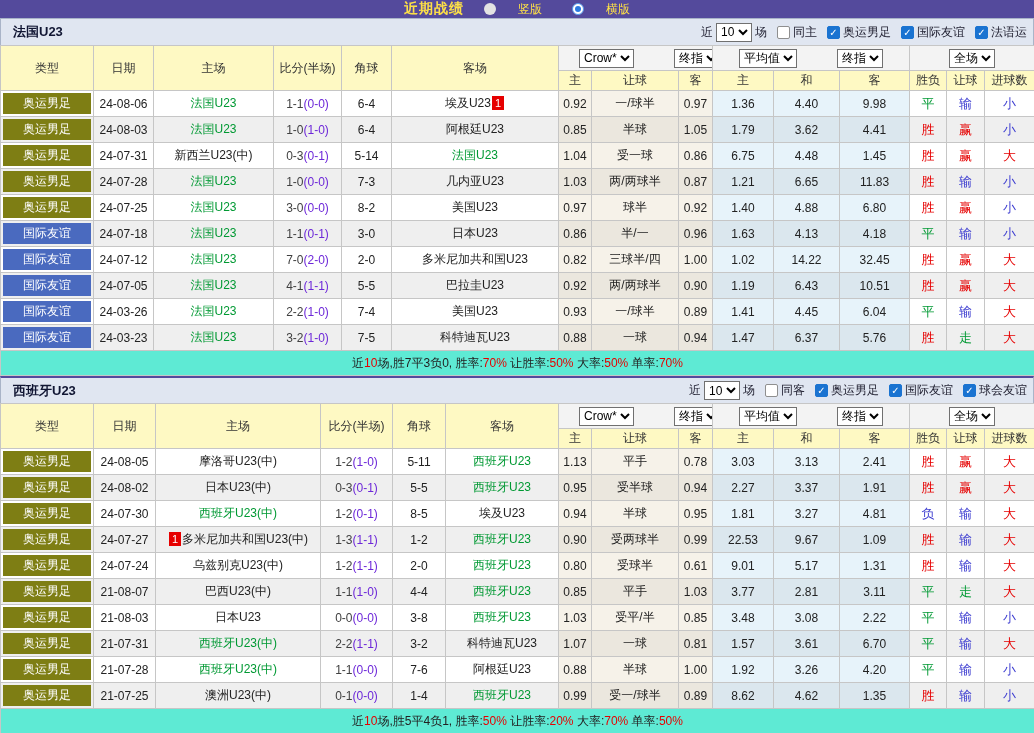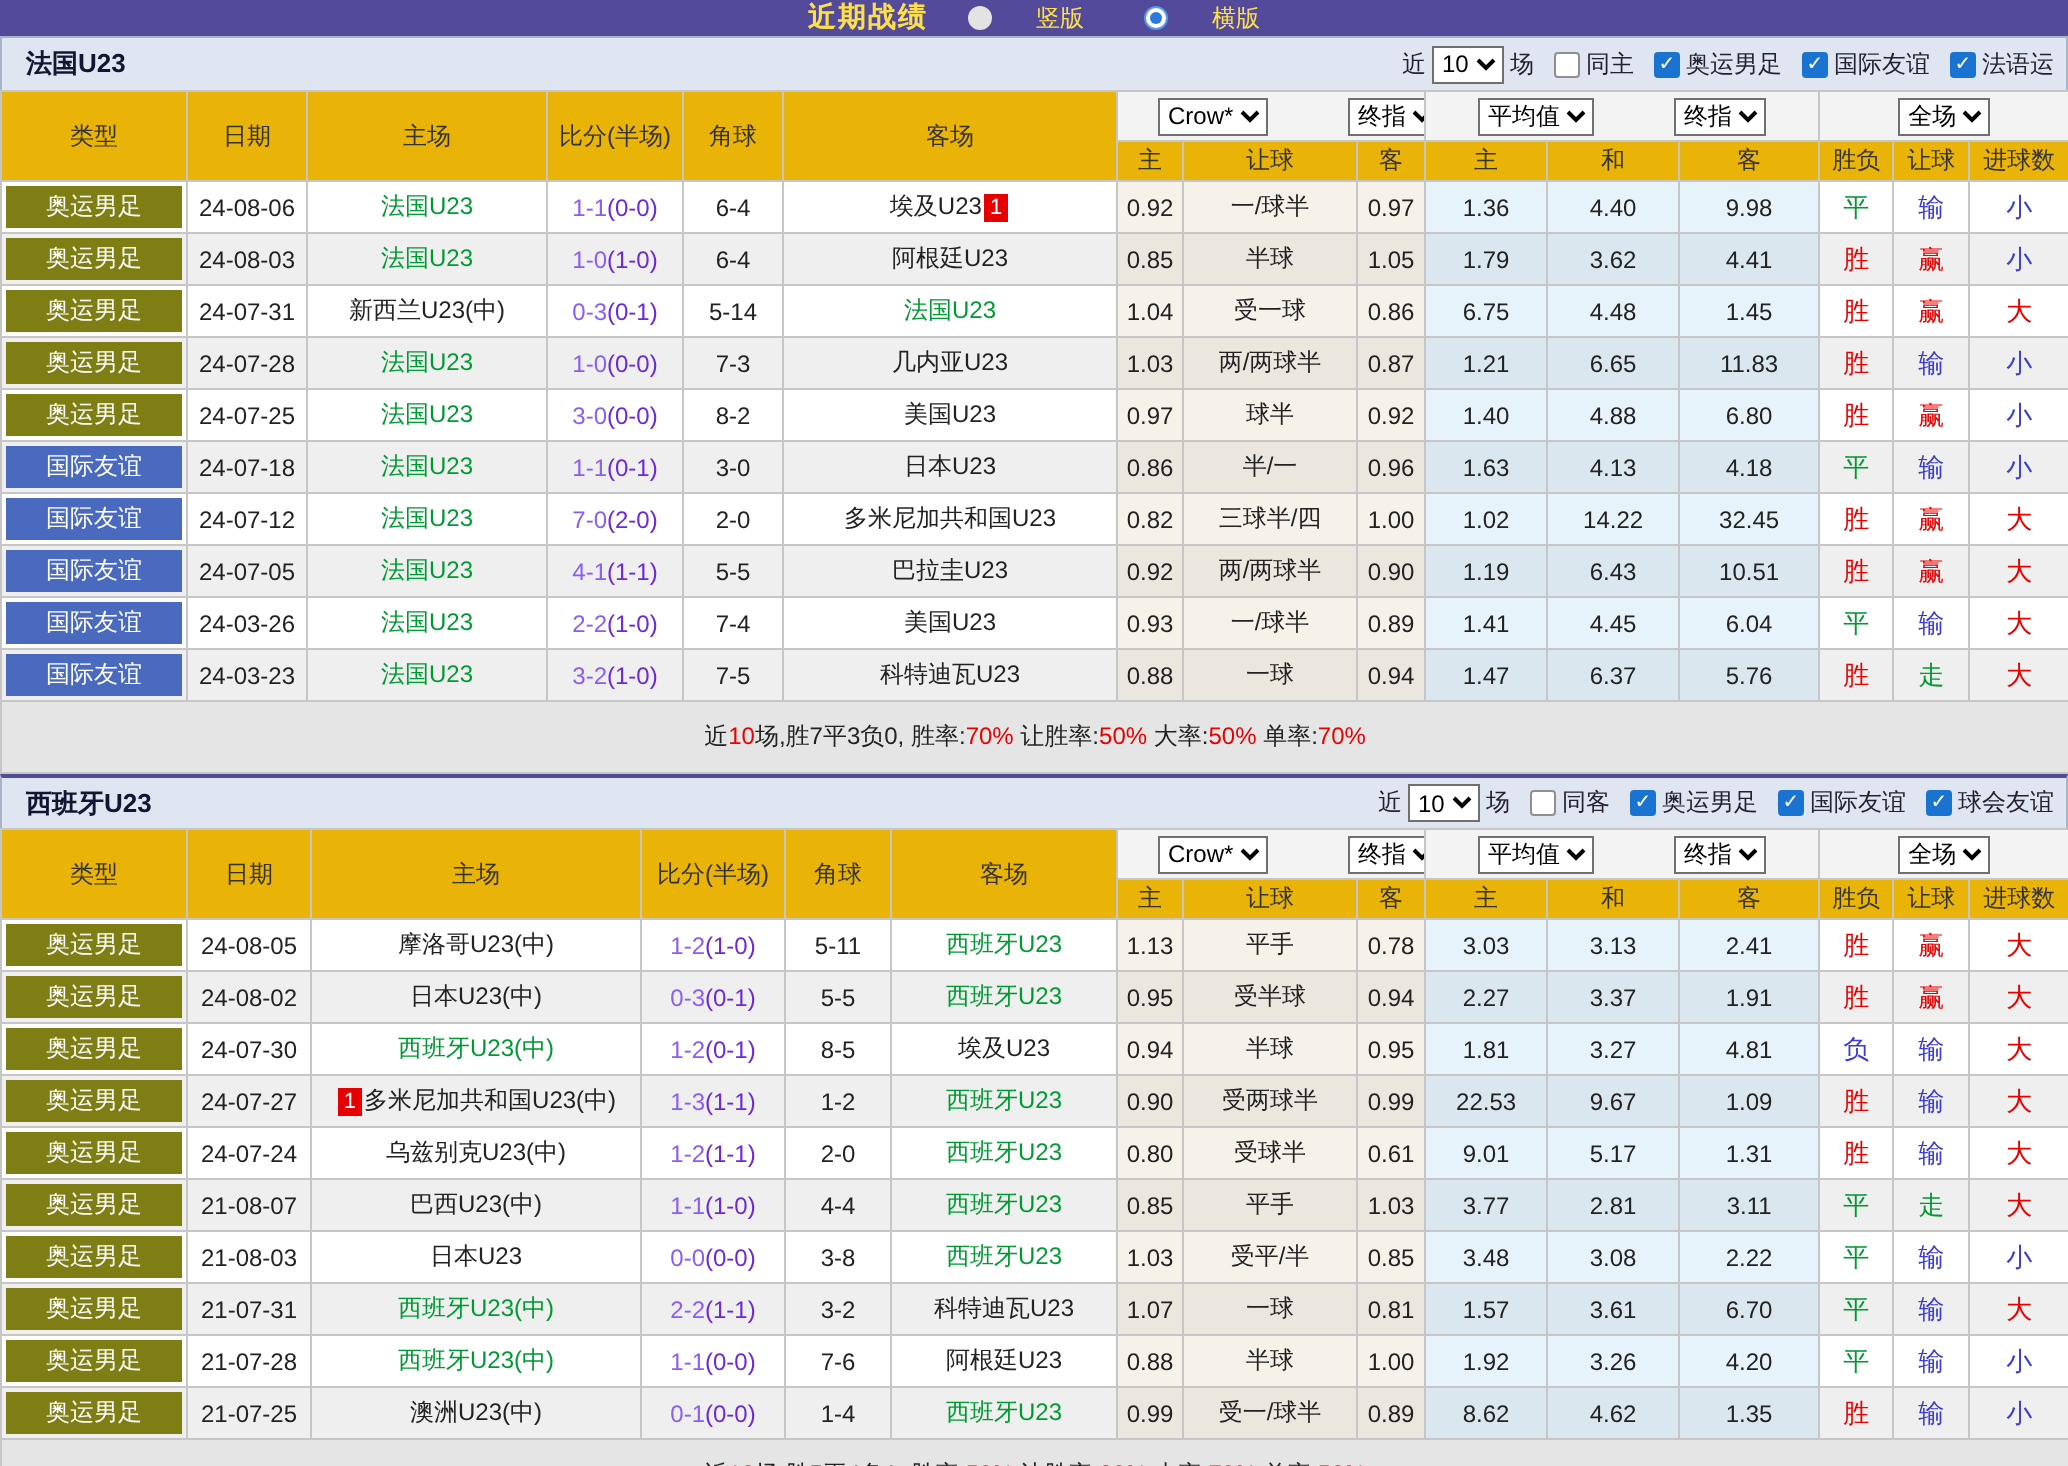--- a/index.html
+++ b/index.html
@@ -19,43 +19,43 @@
   .secbar.ptop{border-top:2px solid #544a9c}
   .secbar .team{font-weight:bold;font-size:13px;color:#111633}
   .controls{margin-left:auto;display:flex;align-items:center;gap:3px;color:#223}
   select{height:19px;font-size:12px;border:1px solid #707070;background:#fff;font-family:inherit}
   .cb{width:13px;height:13px;border:1px solid #8f8f8f;background:#fff;display:inline-flex;align-items:center;justify-content:center;font-size:10px;line-height:11px;color:#fff;border-radius:2px;margin-left:7px}
   .cb.on{background:#1a73d1;border-color:#1a73d1}
 
   
   table{border-collapse:collapse;table-layout:fixed;width:1034px}
   th,td{border:1px solid #c6c6c6;text-align:center;padding:0;white-space:nowrap;overflow:hidden}
-  thead th{background:#eab308;font-weight:normal;color:#333;font-size:12px}
+  thead th{background:#fef9c3;font-weight:normal;color:#333;font-size:12px}
   thead tr:first-child th{height:25px}
   thead tr:last-child th{height:20px}
   th.grp{background:#f3f3f3}
   th.grp select{margin:0 20px}
   tbody td{height:26px}
   tbody tr:nth-child(even){background:#efefef}
   td.crow{background:rgba(228,214,188,0.32)}
   td.avgc{background:rgba(160,208,235,0.25)}
   .typecell{padding:0}
   .typeblk{margin:2px 2px;height:21px;line-height:21px;color:#fff;font-size:12px}
   .t-oly{background:#7e7e14}
   .t-fr{background:#4a6abf}
   .team.focus{color:#009933}
-  .ft{color:#8b5cf6}
+  .ft{color:#404040}
   .ht{color:#6d28d9}
   .badge{display:inline-block;background:#e60000;color:#fff;font-size:11px;line-height:14px;padding:0 3px;margin:0 1px}
   td.res{font-size:13px}
   .c-r{color:#e60000}
   .c-g{color:#009933}
   .c-b{color:#3c3cd0}
   .c-k{color:#222}
-  tfoot td.summary{height:36px;background:#e5e5e5;font-size:12px}
+  tfoot td.summary{height:25px;background:#5eead4;font-size:12px}
 </style>
 </head>
 <body>
 
 <div class="topbar">
   <span class="title">近期战绩</span>
   <span class="radio-group" id="view-radios">
       <span class="radio"></span>
       <span class="rlabel">竖版</span>
       <span class="radio sel"></span>

